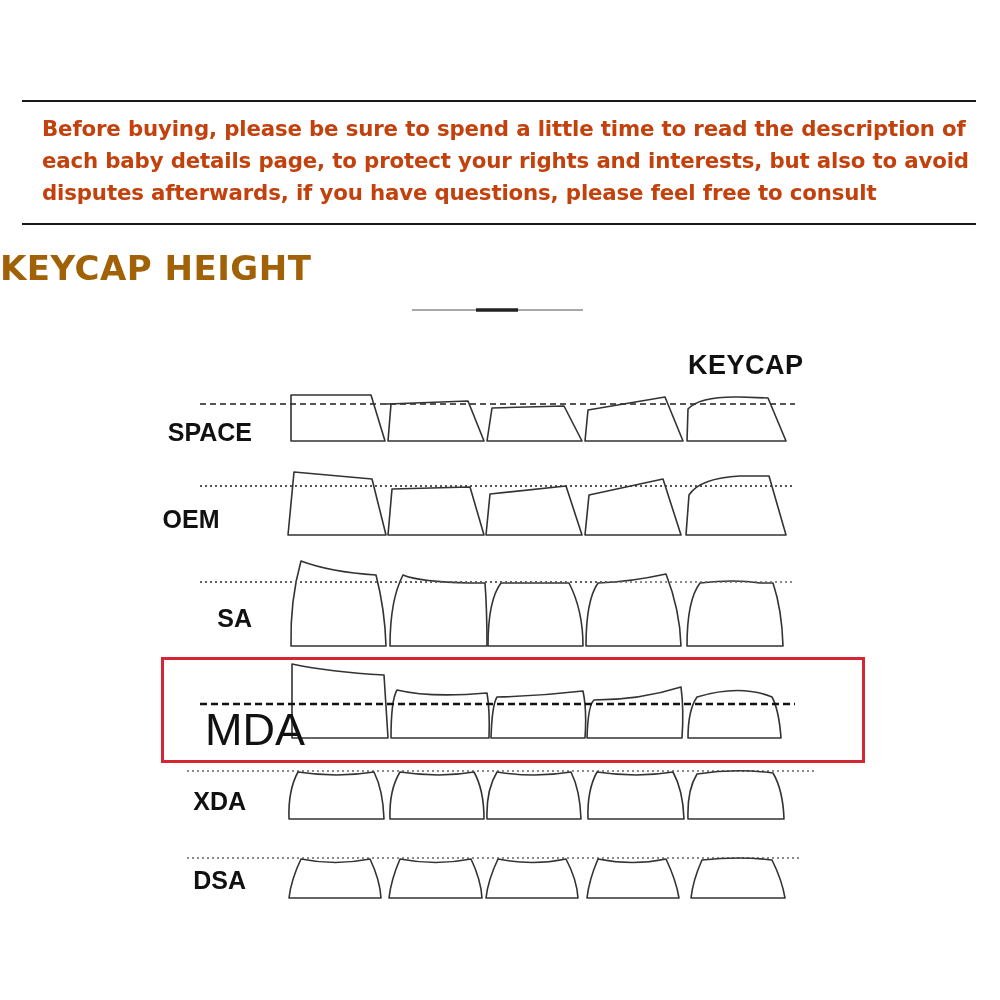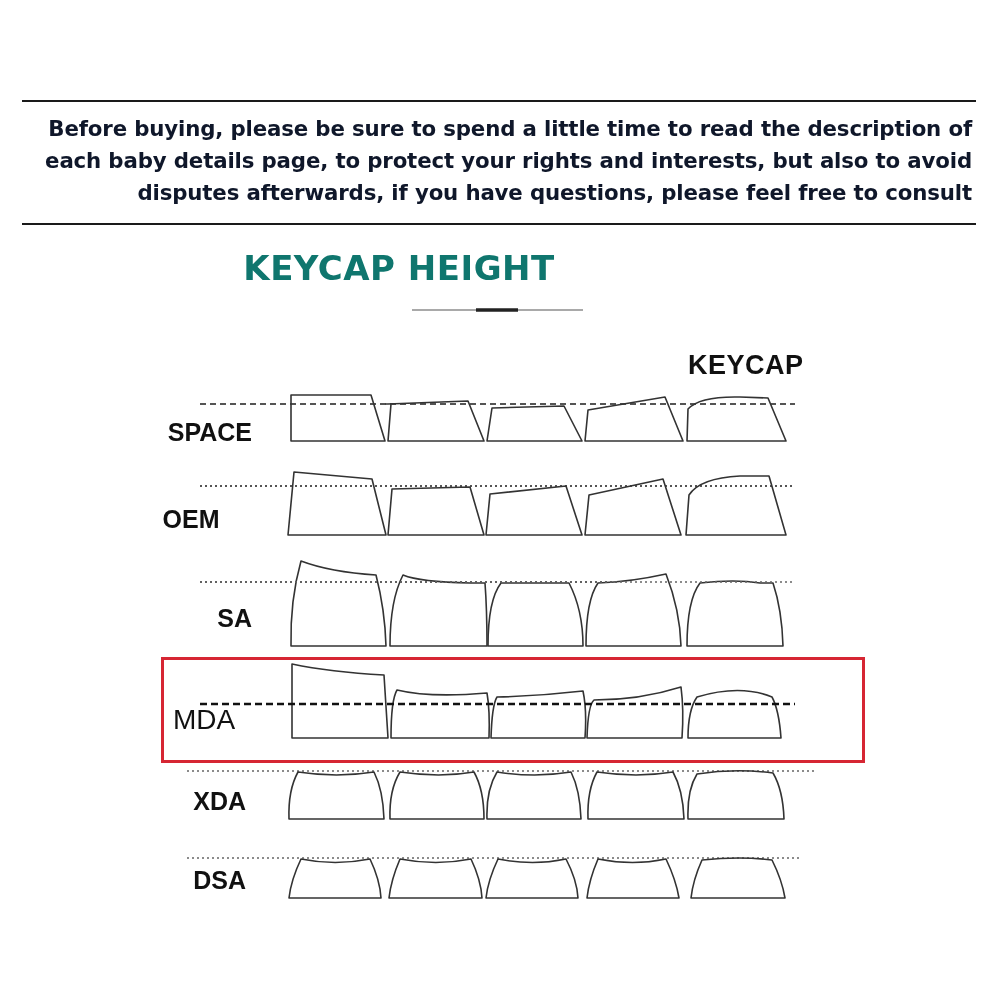--- a/index.html
+++ b/index.html
@@ -1,21 +1,21 @@
 <!DOCTYPE html>
 <html><head>
 <meta charset="utf-8">
 <style>
   html, body { margin: 0; padding: 0; background: #ffffff; }
   body { width: 1000px; height: 1000px; position: relative; overflow: hidden; font-family: "Liberation Sans", sans-serif; }
   .rule { position: absolute; left: 22px; width: 954px; height: 2px; background: #1a1a1a; }
-  .notice { position: absolute; left: 42px; top: 113px; width: 930px; font-family: "DejaVu Sans", sans-serif; font-weight: bold; font-size: 21.3px; line-height: 32px; color: #0f172a; letter-spacing: -0.15px; text-align: right; }
-  .title { position: absolute; left: 0; width: 798px; top: 248px; text-align: center; font-family: "DejaVu Sans", sans-serif; font-weight: bold; font-size: 34px; color: #0f766e; letter-spacing: 0.5px; }
+  .notice { position: absolute; left: 42px; top: 113px; width: 930px; font-family: "DejaVu Sans", sans-serif; font-weight: bold; font-size: 21.3px; line-height: 32px; color: #c2410c; letter-spacing: -0.15px; }
+  .title { position: absolute; left: 0; width: 798px; top: 248px; text-align: left; font-family: "DejaVu Sans", sans-serif; font-weight: bold; font-size: 34px; color: #a16207; letter-spacing: 0.5px; }
   .row-label { position: absolute; font-family: "Liberation Sans", sans-serif; font-weight: bold; font-size: 25px; color: #111; text-align: right; }
-  .mda-label { font-weight: normal; font-size: 28px; text-align: left; }
+  .mda-label { font-weight: normal; font-size: 45px; text-align: left; margin-left: 32px; }
   .space-label { position: absolute; left: 688px; top: 350px; font-family: "Liberation Sans", sans-serif; font-weight: bold; font-size: 27px; color: #111; letter-spacing: 0.5px; }
   .highlight { position: absolute; left: 161px; top: 657px; width: 698px; height: 100px; border: 3px solid #d62633; box-sizing: content-box; }
   svg.diagram { position: absolute; left: 0; top: 0; }
 </style>
 </head>
 <body>
 
 <div class="rule" style="top:100px;"></div>
 <div class="notice">Before buying, please be sure to spend a little time to read the description of each baby details page, to protect your rights and interests, but also to avoid disputes afterwards, if you have questions, please feel free to consult</div>
 <div class="rule" style="top:223px;"></div>

